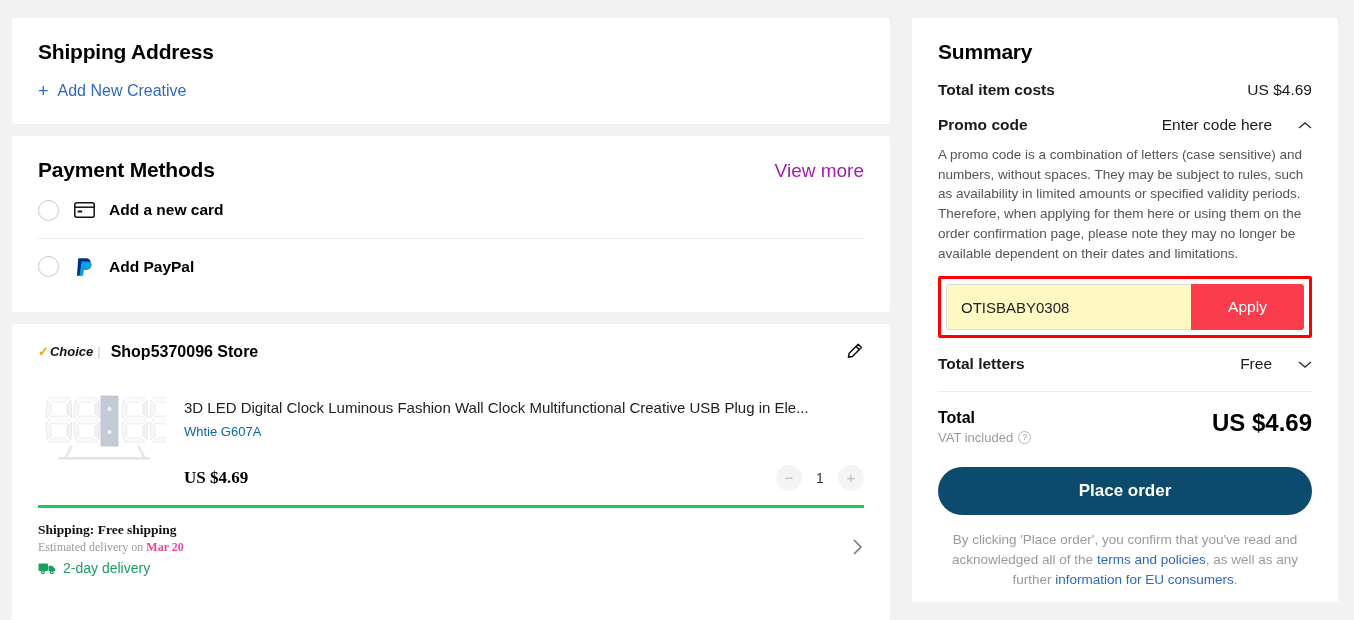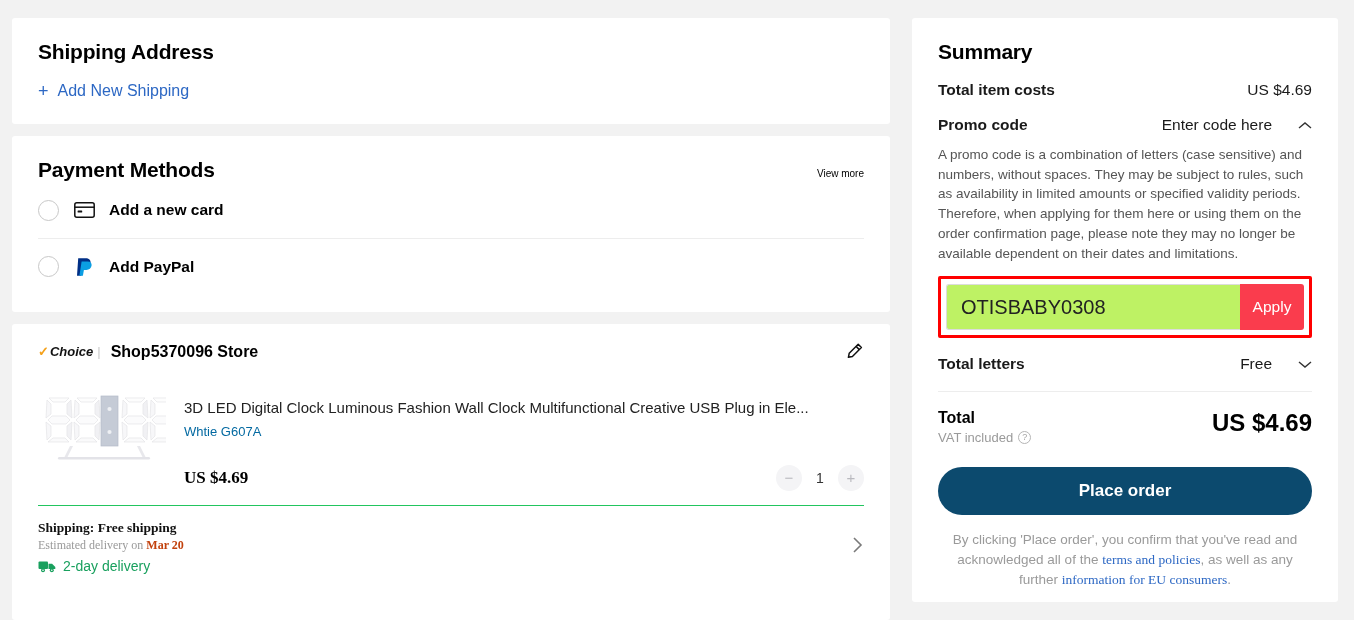--- a/index.html
+++ b/index.html
@@ -18,21 +18,21 @@
 
   
   .ship-card { padding: 22px 26px 24px 26px; }
   .sec-title { font-size: 21px; font-weight: bold; letter-spacing: -0.2px; color: #000; }
   .add-addr { display: flex; align-items: center; gap: 9px; margin-top: 18px; color: #2d68c4; font-size: 16px; cursor: pointer; width: max-content; }
   .plus-ico { font-size: 18px; line-height: 1; color: #2d68c4; }
 
   
   .pay-card { padding: 22px 26px 18px 26px; }
   .pay-head { display: flex; align-items: baseline; justify-content: space-between; }
-  .view-more { color: #000000; font-size: 10px; cursor: pointer; }
+  .view-more { color: #a21caf; font-size: 19px; cursor: pointer; }
   .pay-row { display: flex; align-items: center; gap: 14px; height: 56px; }
   .pay-row + .pay-row { border-top: 1px solid #ededed; }
   .radio { width: 21px; height: 21px; border: 1.4px solid #c8c8c8; border-radius: 50%; flex: none; cursor: pointer; }
   .pm-ico { width: 22px; height: 22px; display: flex; align-items: center; justify-content: center; flex: none; }
   .pm-label { font-size: 15.5px; font-weight: bold; color: #000; }
 
   
   .store-card { padding: 18px 26px 0 26px; flex: 1; display: flex; flex-direction: column; }
   .store-head { display: flex; align-items: center; gap: 10px; }
   .choice-badge { display: flex; align-items: center; gap: 1px; font-size: 13px; font-weight: bold; font-style: italic; color: #111; }
@@ -45,67 +45,67 @@
   .thumb { width: 128px; height: 96px; flex: none; display: flex; align-items: flex-end; justify-content: center; background: #fff; }
   .item-info { flex: 1; padding-top: 24px; }
   .item-title { font-size: 15px; color: #222; line-height: 1.25; white-space: nowrap; overflow: hidden; text-overflow: ellipsis; }
   .item-variant { font-size: 13px; color: #0369a1; margin-top: 6px; }
   .price-row { display: flex; align-items: center; margin-top: 26px; }
   .item-price { font-size: 17px; font-weight: bold; color: #000; font-family: "Liberation Serif", serif; }
   .qty { margin-left: auto; display: flex; align-items: center; gap: 13px; }
   .qty-btn { width: 26px; height: 26px; border-radius: 50%; background: #f4f4f6; color: #b9b9bf; font-size: 15px; display: flex; align-items: center; justify-content: center; cursor: pointer; user-select: none; }
   .qty-val { font-size: 14px; color: #333; min-width: 10px; text-align: center; }
 
-  .ship-info { margin-top: 14px; border-top: 1px solid #22c55e; padding: 14px 0 16px 0; display: flex; align-items: center; cursor: pointer; }
+  .ship-info { margin-top: 14px; border-top: 3px solid #22c55e; padding: 14px 0 16px 0; display: flex; align-items: center; cursor: pointer; }
   .ship-lines { display: flex; flex-direction: column; gap: 2px; }
   .ship-main { font-size: 13.5px; font-weight: bold; color: #111; font-family: "Liberation Serif", serif; }
   .ship-eta { font-size: 12px; color: #999; font-family: "Liberation Serif", serif; }
-  .ship-eta b { color: #c2410c; }
+  .ship-eta b { color: #ec4899; }
   .ship-fast { display: flex; align-items: center; gap: 6px; font-size: 14px; color: #19a05e; margin-top: 3px; }
   .chev-right { margin-left: auto; color: #7a7a7a; }
 
   
   .sum-card { padding: 22px 26px 20px 26px; height: 584px; }
   .sum-row { display: flex; align-items: center; justify-content: space-between; margin-top: 17px; }
   .sum-label { font-size: 15.5px; color: #1a1a1a; }
   .sum-label.b { font-weight: bold; }
   .sum-val { font-size: 15.5px; color: #1a1a1a; }
   .promo-val { display: flex; align-items: center; gap: 26px; cursor: pointer; }
   .promo-desc { font-size: 13.5px; color: #555; line-height: 1.46; margin-top: 11px; }
 
   .promo-box { margin-top: 13px; border: 3px solid #ff0000; border-radius: 2px; padding: 5px; }
   .promo-input-wrap { display: flex; height: 46px; }
-  .promo-input { flex: 1; border: 1px solid #dcdcdc; border-right: none; border-radius: 3px 0 0 3px; padding: 0 14px; font-size: 20px; color: #222; font-family: "Liberation Sans", sans-serif; outline: none; background: #bef264; }
+  .promo-input { flex: 1; border: 1px solid #dcdcdc; border-right: none; border-radius: 3px 0 0 3px; padding: 0 14px; font-size: 15px; color: #222; font-family: "Liberation Sans", sans-serif; outline: none; background: #fef9c3; }
   .apply-btn { width: 113px; border: none; border-radius: 0 3px 3px 0; background: #fa3c4d; color: #fff; font-size: 15.5px; font-family: "Liberation Sans", sans-serif; cursor: pointer; }
 
   .divider { border-top: 1px solid #ededed; margin-top: 18px; }
   .total-row { display: flex; align-items: flex-start; justify-content: space-between; margin-top: 17px; }
   .total-label { font-size: 16px; font-weight: bold; color: #000; }
   .total-val { font-size: 24px; font-weight: bold; color: #000; }
   .vat { display: flex; align-items: center; gap: 5px; font-size: 13px; color: #9a9a9a; margin-top: 3px; }
   .q-ico { width: 13px; height: 13px; border: 1px solid #b5b5b5; border-radius: 50%; font-size: 9px; line-height: 11px; text-align: center; color: #a5a5a5; }
 
   .place-btn { width: 100%; height: 48px; margin-top: 22px; border: none; border-radius: 24px; background: #0c4a6e; color: #fff; font-size: 17px; font-weight: bold; font-family: "Liberation Sans", sans-serif; cursor: pointer; }
   .terms { margin-top: 15px; font-size: 13.5px; color: #9a9a9a; line-height: 1.48; text-align: center; }
-  .terms a { color: #2d68c4; text-decoration: none; cursor: pointer; font-family: Liberation Serif, serif; }
+  .terms a { color: #2d68c4; text-decoration: none; cursor: pointer; }
 
   .chev { display: inline-block; }
 </style>
 </head>
 <body>
 
 <div class="page">
 
   <div class="left-col">
 
     <div class="card ship-card">
       <div class="sec-title">Shipping Address</div>
       <div class="add-addr">
         <span class="plus-ico">+</span>
-        <span>Add New Shipping</span>
+        <span>Add New Creative</span>
       </div>
     </div>
 
     <div class="card pay-card">
       <div class="pay-head">
         <div class="sec-title">Payment Methods</div>
         <div class="view-more">View more</div>
       </div>
 
       <div class="pay-row">

